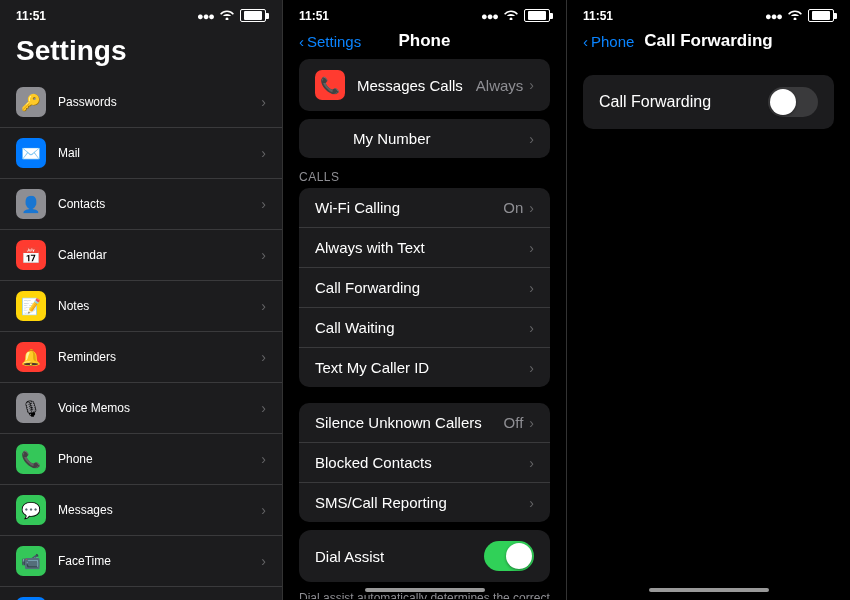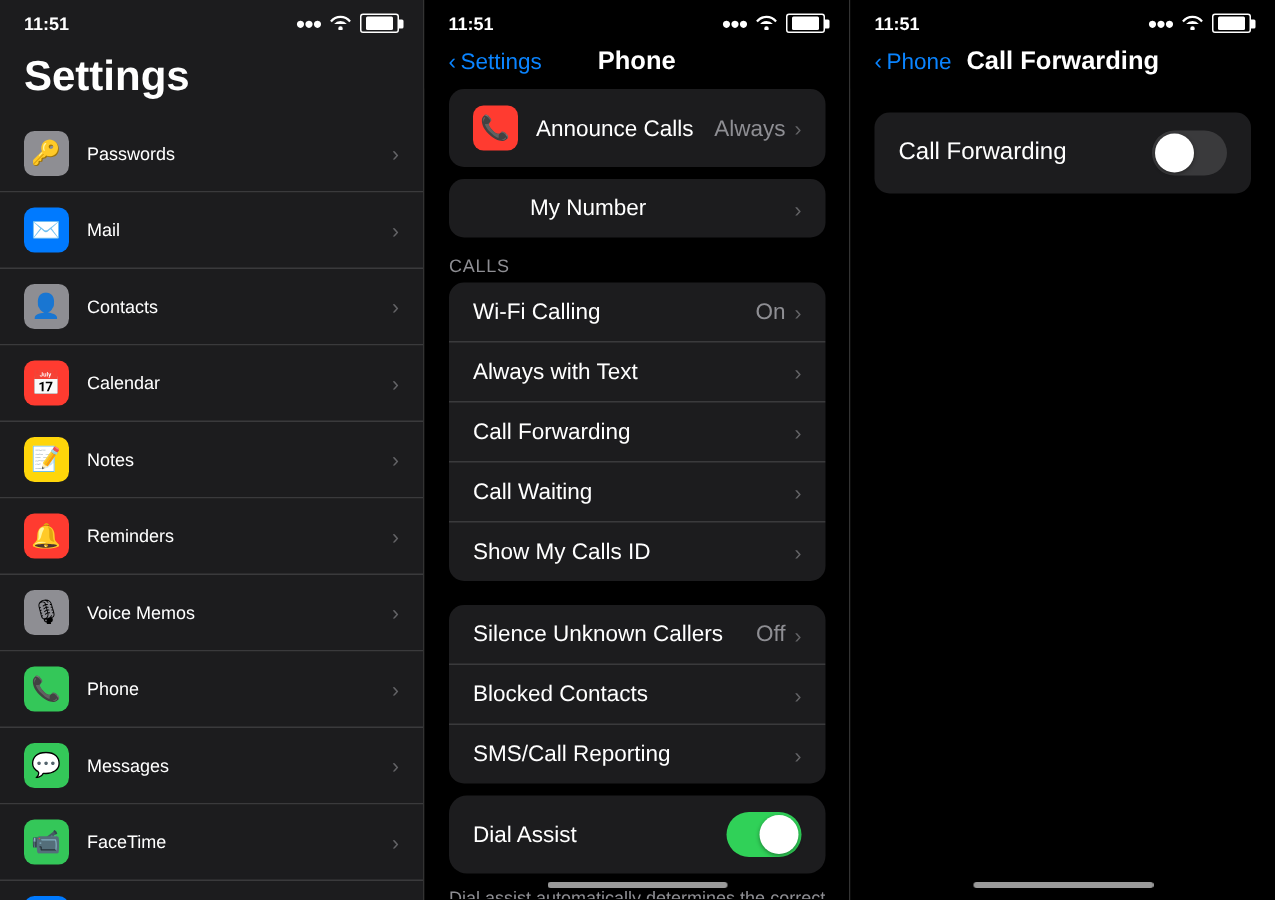--- a/index.html
+++ b/index.html
@@ -378,21 +378,21 @@
     </div>
     <span class="nav-title">Phone</span>
   </div>
 
   <div class="phone-content">
 
     <div style="margin: 0 16px 8px;">
       <div class="phone-section-wrap" style="margin:0;">
         <div class="phone-item-inner">
           <div class="phone-item-icon icon-red" style="font-size:16px;">📞</div>
-          <span class="phone-item-label">Announce Calls</span>
+          <span class="phone-item-label">Messages Calls</span>
           <span class="phone-item-value">Always</span>
           <span class="chevron">›</span>
         </div>
       </div>
     </div>
 
     <div style="margin: 0 16px 8px;">
       <div class="phone-section-wrap" style="margin:0;padding-left:38px;">
         <div class="phone-item-inner">
           <span class="phone-item-label">My Number</span>
@@ -415,21 +415,21 @@
         </div>
         <div class="phone-item-inner">
           <span class="phone-item-label">Call Forwarding</span>
           <span class="chevron">›</span>
         </div>
         <div class="phone-item-inner">
           <span class="phone-item-label">Call Waiting</span>
           <span class="chevron">›</span>
         </div>
         <div class="phone-item-inner">
-          <span class="phone-item-label">Show My Calls ID</span>
+          <span class="phone-item-label">Text My Caller ID</span>
           <span class="chevron">›</span>
         </div>
       </div>
     </div>
 
     <div style="margin: 16px 16px 8px;">
       <div class="phone-section-wrap" style="margin:0;">
         <div class="phone-item-inner">
           <span class="phone-item-label">Silence Unknown Callers</span>
           <span class="phone-item-value">Off</span>

